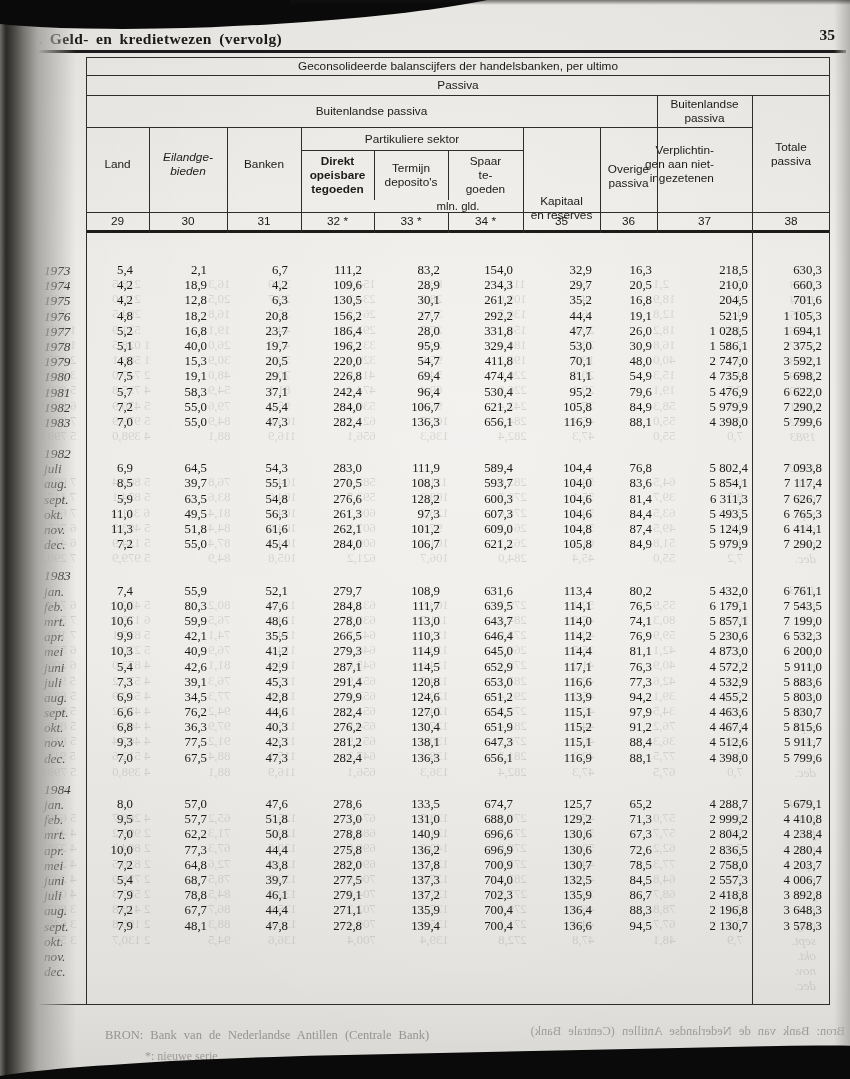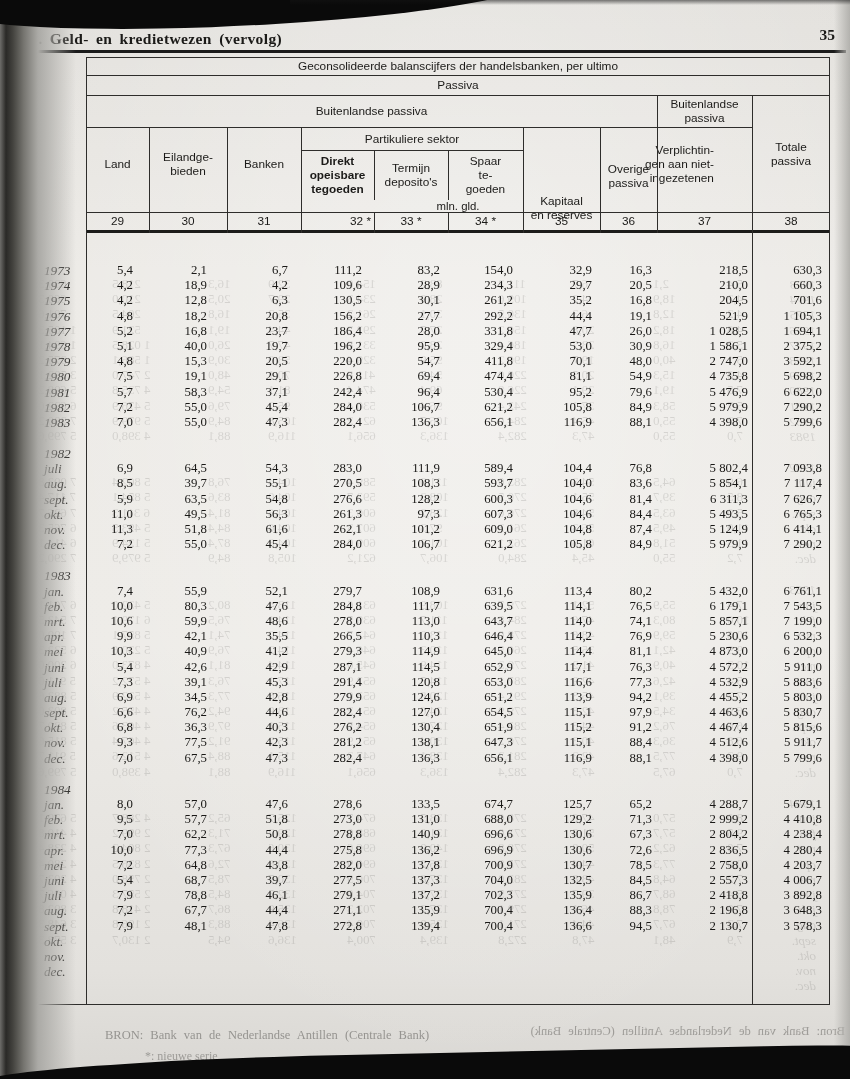--- a/index.html
+++ b/index.html
@@ -72,21 +72,21 @@
   <div class="tbl">
 
     <div class="thead">
       <div class="hc" style="left:0;top:0;width:744px;height:18px;">Geconsolideerde balanscijfers der handelsbanken, per ultimo</div>
       <div class="hc" style="left:0;top:18px;width:744px;height:20px;">Passiva</div>
       <div class="hc" style="left:0;top:38px;width:571px;height:32px;">Buitenlandse passiva</div>
       <div class="hc" style="left:571px;top:38px;width:95px;height:32px;">Buitenlandse passiva</div>
       <div class="hc" style="left:666px;top:38px;width:78px;height:117px;">Totale
 passiva</div>
       <div class="hc" style="left:0;top:70px;width:63px;height:73px;">Land</div>
-      <div class="hc" style="left:63px;top:70px;width:78px;height:73px;">Eilandge-
+      <div class="hc" style="left:63px;top:70px;width:78px;height:73px;font-style:italic;">Eilandge-
 bieden</div>
       <div class="hc" style="left:141px;top:70px;width:74px;height:73px;">Banken</div>
       <div class="hc" style="left:215px;top:70px;width:222px;height:23px;">Partikuliere sektor</div>
       <div class="hc" style="left:215px;top:93px;width:73px;height:50px;font-weight:bold;">Direkt
 opeisbare
 tegoeden</div>
       <div class="hc" style="left:288px;top:93px;width:74px;height:50px;">Termijn
 deposito's</div>
       <div class="hc" style="left:362px;top:93px;width:75px;height:50px;">Spaar
 te-
@@ -96,21 +96,21 @@
       <div class="hc" style="left:514px;top:82px;width:57px;height:73px;">Overige
 passiva</div>
       <div class="hc" style="left:546px;top:70px;width:95px;height:73px;text-align:right;">Verplichtin-
 gen aan niet-
 ingezetenen</div>
       <div class="hc" style="left:0;top:143px;width:744px;height:12px;font-size:11.4px;">mln. gld.</div>
 
       <div class="hc" style="left:0;top:155px;width:63px;height:18px;">29</div>
       <div class="hc" style="left:63px;top:155px;width:78px;height:18px;">30</div>
       <div class="hc" style="left:141px;top:155px;width:74px;height:18px;">31</div>
-      <div class="hc" style="left:215px;top:155px;width:73px;height:18px;padding-left:23px;">32 *</div>
+      <div class="hc" style="left:215px;top:155px;width:73px;height:18px;">32 *</div>
       <div class="hc" style="left:288px;top:155px;width:74px;height:18px;">33 *</div>
       <div class="hc" style="left:362px;top:155px;width:75px;height:18px;">34 *</div>
       <div class="hc" style="left:437px;top:155px;width:77px;height:18px;">35</div>
       <div class="hc" style="left:514px;top:155px;width:57px;height:18px;">36</div>
       <div class="hc" style="left:571px;top:155px;width:95px;height:18px;">37</div>
       <div class="hc" style="left:666px;top:155px;width:78px;height:18px;">38</div>
 
       <div class="hline" style="left:0;top:0;width:744px;"></div>
       <div class="hline" style="left:0;top:18px;width:744px;"></div>
       <div class="hline" style="left:0;top:38px;width:744px;"></div>

